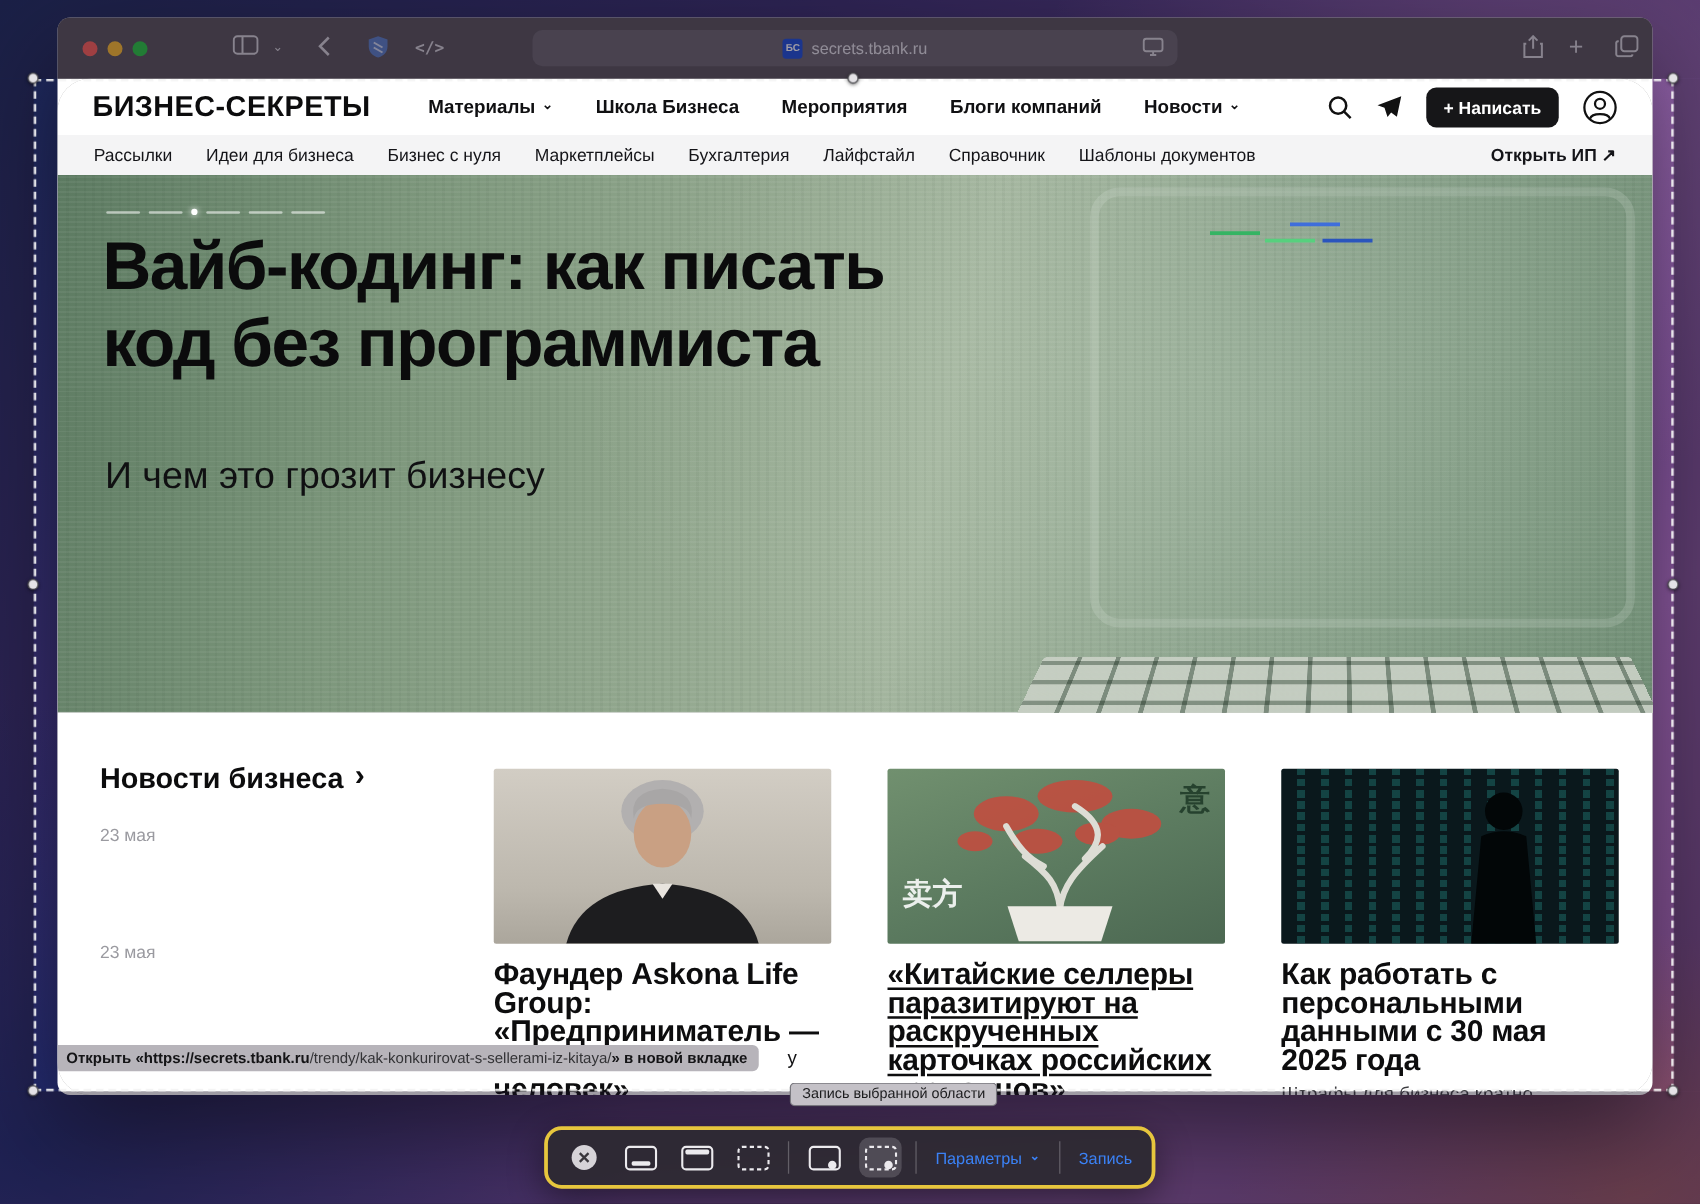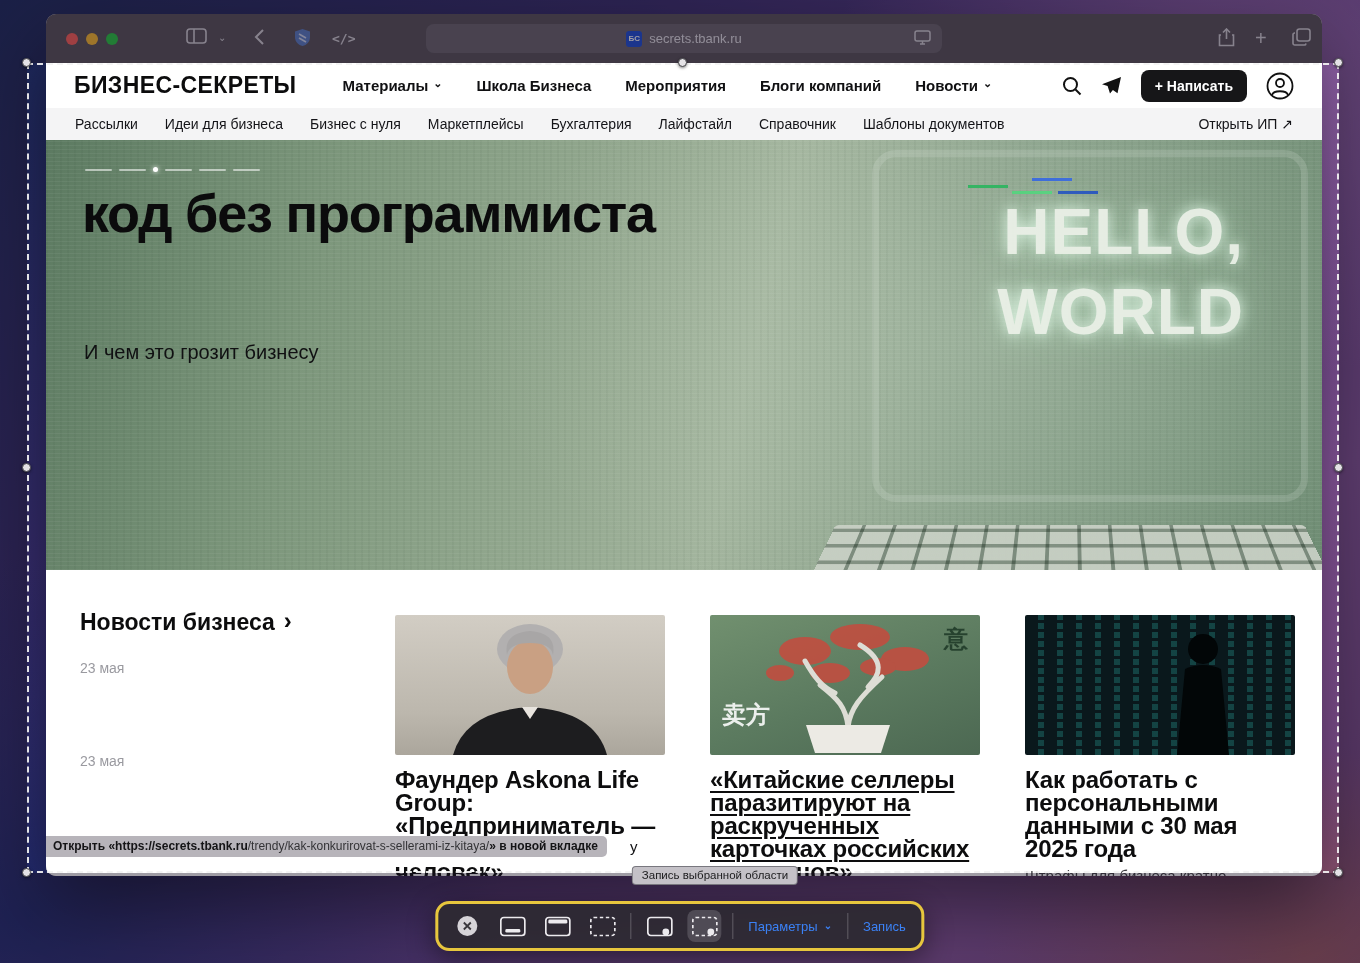--- a/index.html
+++ b/index.html
@@ -22,49 +22,49 @@
   .tb-ic { position:absolute; top:14px; display:flex; align-items:center; justify-content:center; color:#d6d3d8; }
   .urlfield { position:absolute; left:380px; top:10px; width:516px; height:29px; background:#6b656d;
     border-radius:8px; display:flex; align-items:center; justify-content:center; gap:7px;
     color:#e6e3e8; font-size:13px; }
   .favicon { width:16px; height:16px; border-radius:3px; background:#1d4ed8; color:#fff; font-size:8px;
     font-weight:700; display:flex; align-items:center; justify-content:center; }
   .url-monitor { position:absolute; right:10px; top:5px; }
   .code-glyph { font-family:"DejaVu Sans Mono",monospace; font-weight:700; font-size:13px; color:#d6d3d8; }
 
   
-  .page { position:absolute; top:49px; left:0; right:0; bottom:0; background:#a3a3a3; overflow:hidden; }
+  .page { position:absolute; top:49px; left:0; right:0; bottom:0; background:#a3a3a3; overflow:hidden;border-radius:26px; }
   .siteheader { position:absolute; top:0; left:0; right:0; height:45px; background:#fff;
     display:flex; align-items:center; padding:0 28px; }
   .logo { font-size:23px; font-weight:800; letter-spacing:.4px; color:#0c0c0d; white-space:nowrap; }
   .mainnav { display:flex; gap:34px; margin-left:46px; font-size:15px; font-weight:700; color:#101012; align-items:center; }
   .mainnav .nav-item { display:flex; align-items:center; gap:5px; cursor:pointer; white-space:nowrap; }
   .chev { font-size:11px; font-weight:700; position:relative; top:-2px; }
   .header-right { margin-left:auto; display:flex; align-items:center; gap:19px; }
   .write-btn { background:#161618; color:#fff; font-size:14px; font-weight:700; border:none;
     border-radius:8px; padding:8px 14px; white-space:nowrap; }
   .subnav { position:absolute; top:45px; left:0; right:0; height:32px; background:#f4f4f5;
     display:flex; align-items:center; gap:27px; padding:0 29px; font-size:14px; color:#141418; }
   .subnav span { white-space:nowrap; }
-  .openip { margin-left:auto; font-weight:400; }
+  .openip { margin-left:auto; font-weight:700; }
 
   
   .hero { position:absolute; top:77px; left:0; right:0; height:430px; overflow:hidden;
     background:
       radial-gradient(ellipse 900px 500px at 75% 45%, rgba(235,245,230,.18), transparent 60%),
       linear-gradient(103deg,#5c7a61 0%,#7d977c 22%,#93a88f 42%,#a2b49d 55%,#8aa28b 72%,#6d8b72 100%); }
   .hero::after { content:""; position:absolute; inset:0;
     background:repeating-linear-gradient(0deg, rgba(255,255,255,.05) 0 1px, transparent 1px 4px),
                repeating-linear-gradient(90deg, rgba(20,40,25,.04) 0 2px, transparent 2px 7px); }
   .indicators { position:absolute; left:39px; top:27px; display:flex; gap:7px; align-items:center; z-index:2; }
   .ind { width:27px; height:2px; background:rgba(255,255,255,.55); border-radius:1px; }
   .ind.active { width:5px; height:5px; border-radius:50%; background:#fff; box-shadow:0 0 5px #fff; }
   .herotitle { position:absolute; left:36px; top:42px; font-size:54px; line-height:62px; font-weight:800;
     letter-spacing:-1.2px; color:#0b0b0c; z-index:2; }
-  .herosub { position:absolute; left:38px; top:201px; font-size:20px; color:#101012; z-index:2; }
+  .herosub { position:absolute; left:38px; top:224px; font-size:30px; color:#101012; z-index:2; }
   .crt { position:absolute; right:14px; top:10px; width:436px; height:352px;
     border:7px solid rgba(235,245,235,.16); border-radius:24px; z-index:1; }
   .crt-text { position:absolute; right:78px; top:52px; text-align:right; font-weight:800; font-size:64px;
     line-height:80px; letter-spacing:1px; color:#edf3ea; z-index:2; opacity:.93;
     text-shadow:0 0 14px rgba(235,255,240,.95), 0 0 34px rgba(200,255,215,.55); }
   .glitch1 { position:absolute; right:250px; top:38px; width:40px; height:3px; background:#3f6edb;
     box-shadow:-64px 7px 0 #35b463, 26px 13px 0 #2a55bd, -20px 13px 0 #57d07e; z-index:2; }
   .keyboard { position:absolute; right:-8px; bottom:-8px; width:520px; height:74px;
     transform:perspective(420px) rotateX(38deg); transform-origin:50% 100%; border-radius:4px; opacity:.94; z-index:2;
     background:repeating-linear-gradient(90deg,#e7eae4 0 30px,#8e9c90 30px 34px),
@@ -250,29 +250,26 @@
     <div class="hero">
       <div class="indicators">
         <span class="ind"></span>
         <span class="ind"></span>
         <span class="ind active"></span>
         <span class="ind"></span>
         <span class="ind"></span>
         <span class="ind"></span>
       </div>
       <div class="herotitle">
+        <div>Вайб-кодинг: как писать</div>
         <div>код без программиста</div>
       </div>
       <div class="herosub">И чем это грозит бизнесу</div>
       <div class="crt"></div>
       <div class="glitch1"></div>
-      <div class="crt-text">
-        <div>HELLO,</div>
-        <div>WORLD</div>
-      </div>
       <div class="keyboard"></div>
     </div>
 
     <div class="content">
       <div class="newshead">
         <span>Новости бизнеса</span>
         <span class="arr">›</span>
       </div>
       <div class="newsitem ni1">
         <div class="date">23 мая</div>

